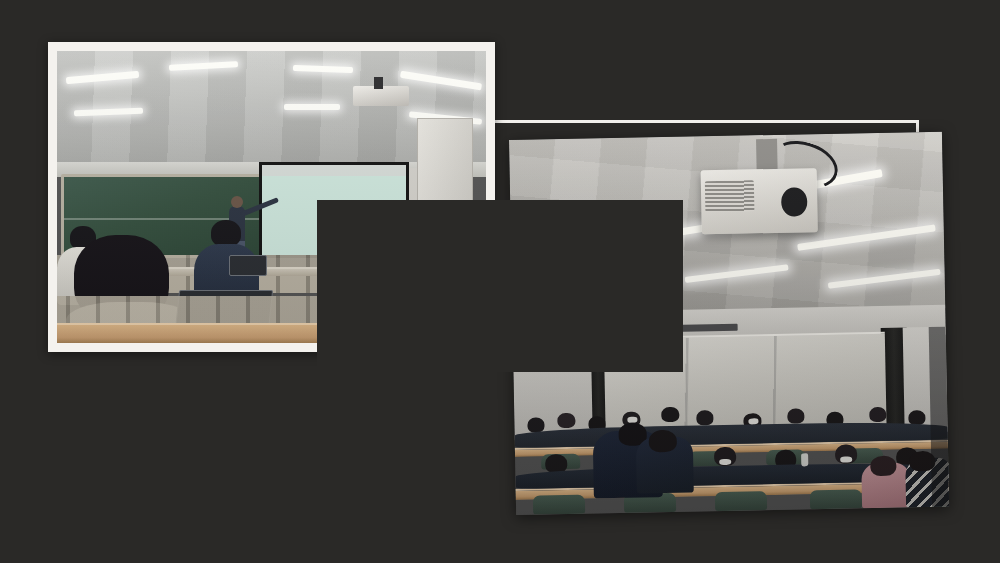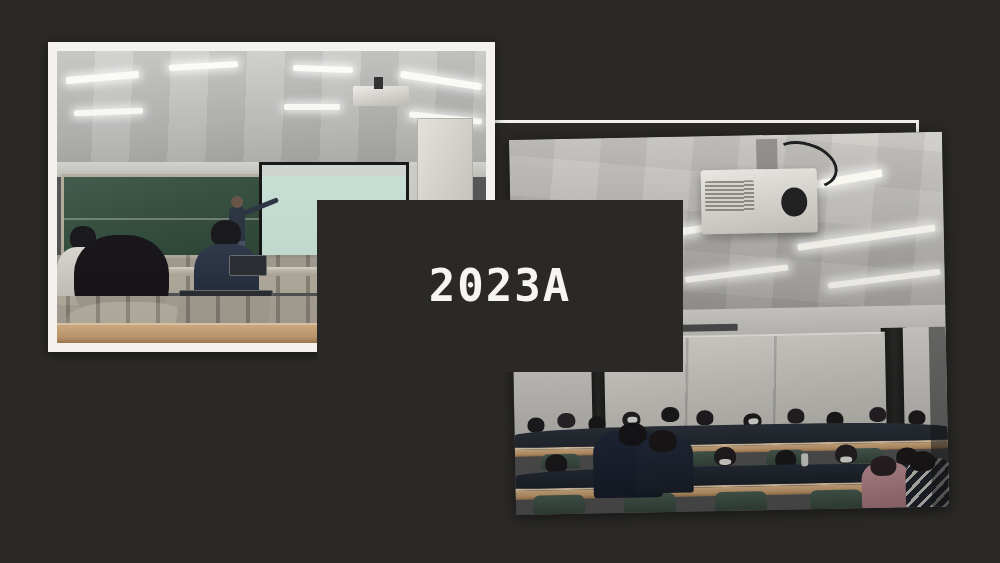--- a/index.html
+++ b/index.html
@@ -400,16 +400,15 @@
            border-radius:36% 32% 6% 6%;"></div>
       <div class="rhead" style="left:91%; top:85%; width:6%; height:5.5%; background:#1b1718;"></div>
 
       <div style="position:absolute;left:96%;top:52%;width:4%;height:48%;background:#17171a;opacity:.55;"></div>
 
       <div style="position:absolute;inset:0;background:linear-gradient(180deg,rgba(255,255,255,.04),rgba(0,0,0,.22));"></div>
     </div>
   </div>
 
   <div id="title-card">
-    <div id="title-line1">2023A</div>
   </div>
 
 </div>
 
 </body></html>

